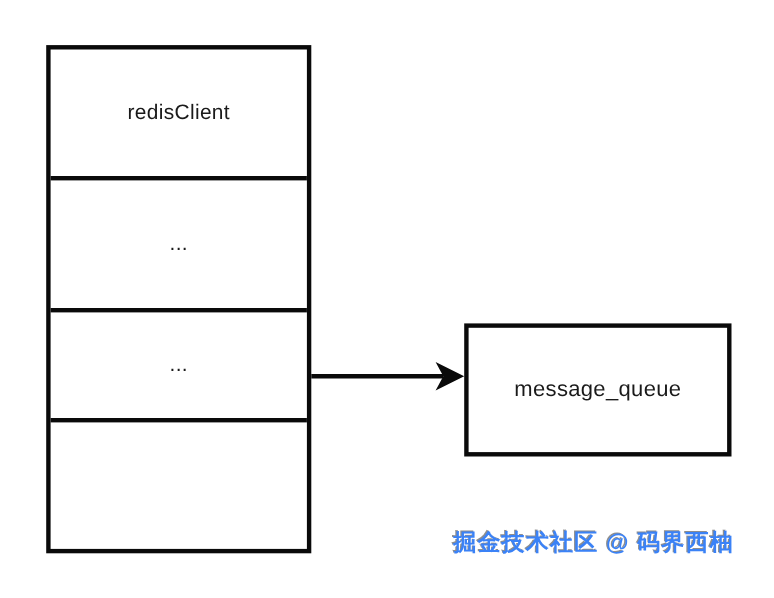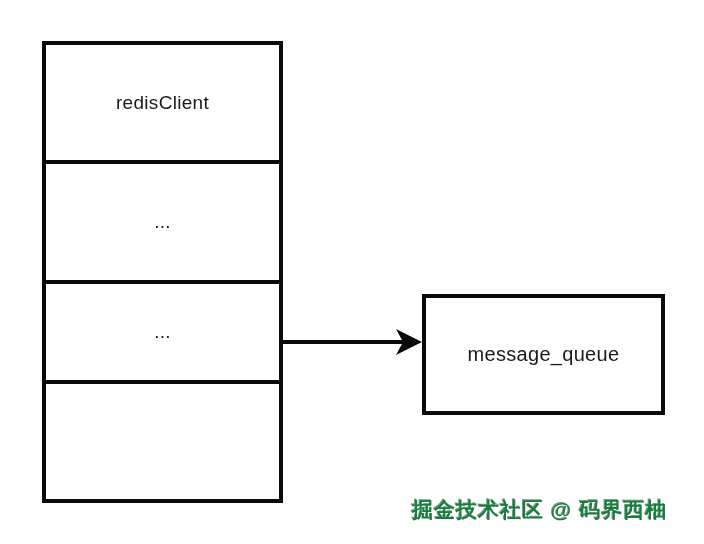--- a/index.html
+++ b/index.html
@@ -68,25 +68,25 @@
     top: 0;
     width: 704px;
     height: 544px;
     pointer-events: none;
   }
 
   
   .watermark {
     position: absolute;
     left: 412px;
-    top: 496px;
+    top: 479px;
     width: 284px;
     font-size: 21px;
     font-weight: bold;
-    color: #15803d;
+    color: #3b82f6;
     letter-spacing: 1px;
     text-shadow: 1px 1px 0 #ffffff, -1px -1px 0 #8e8e8e;
     white-space: nowrap;
   }
 </style>
 </head>
 <body>
 
 <div class="canvas">
 

